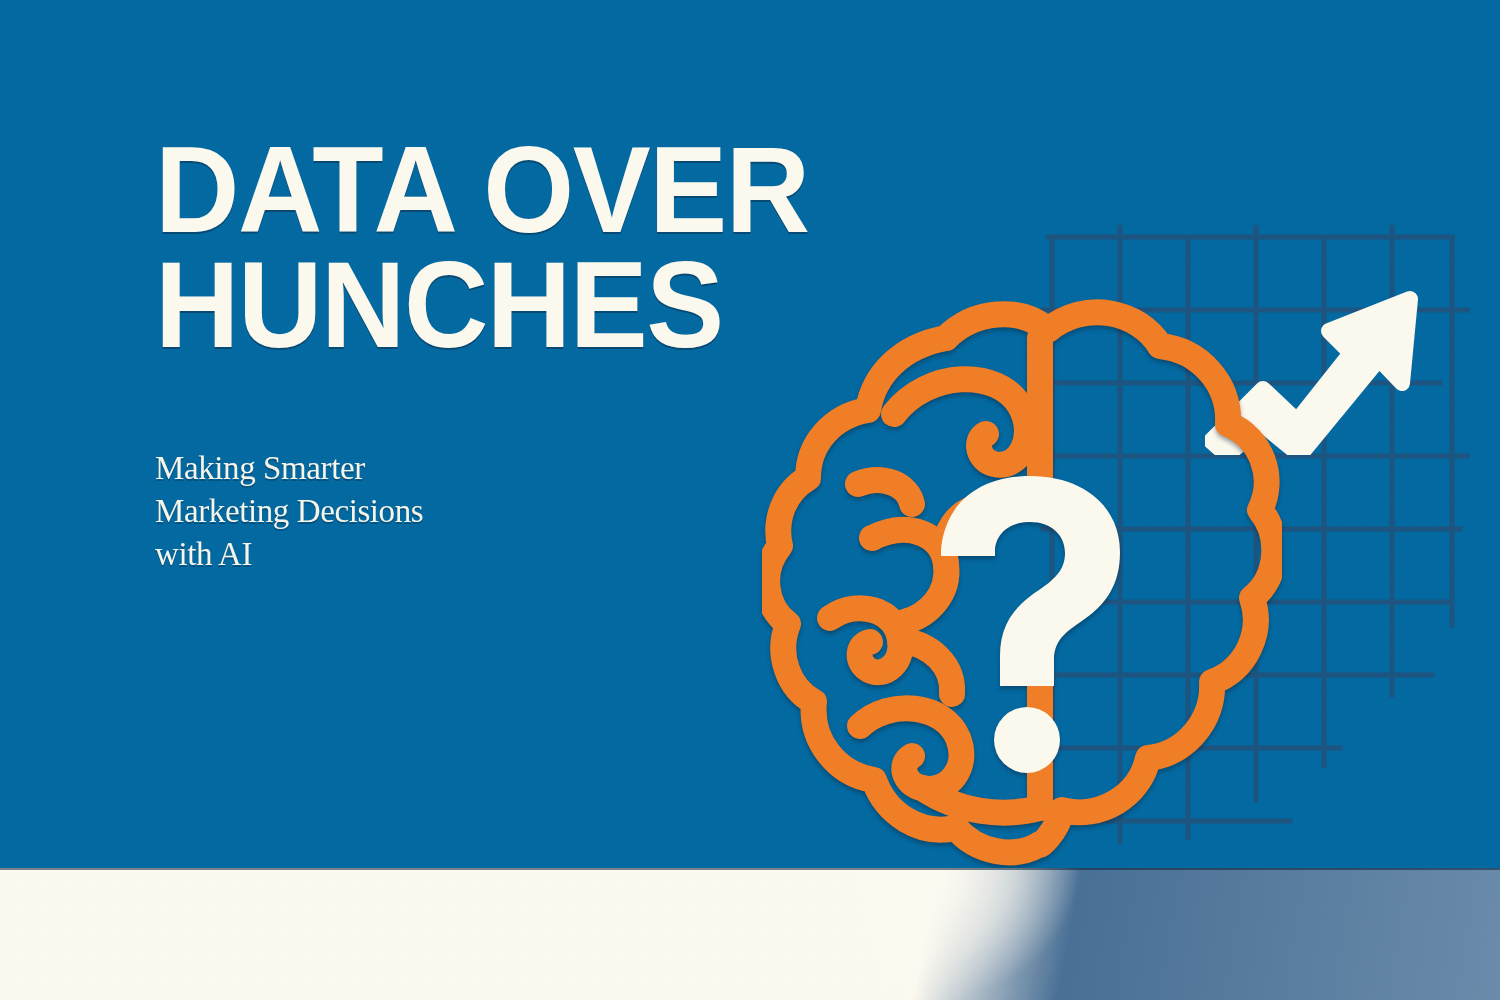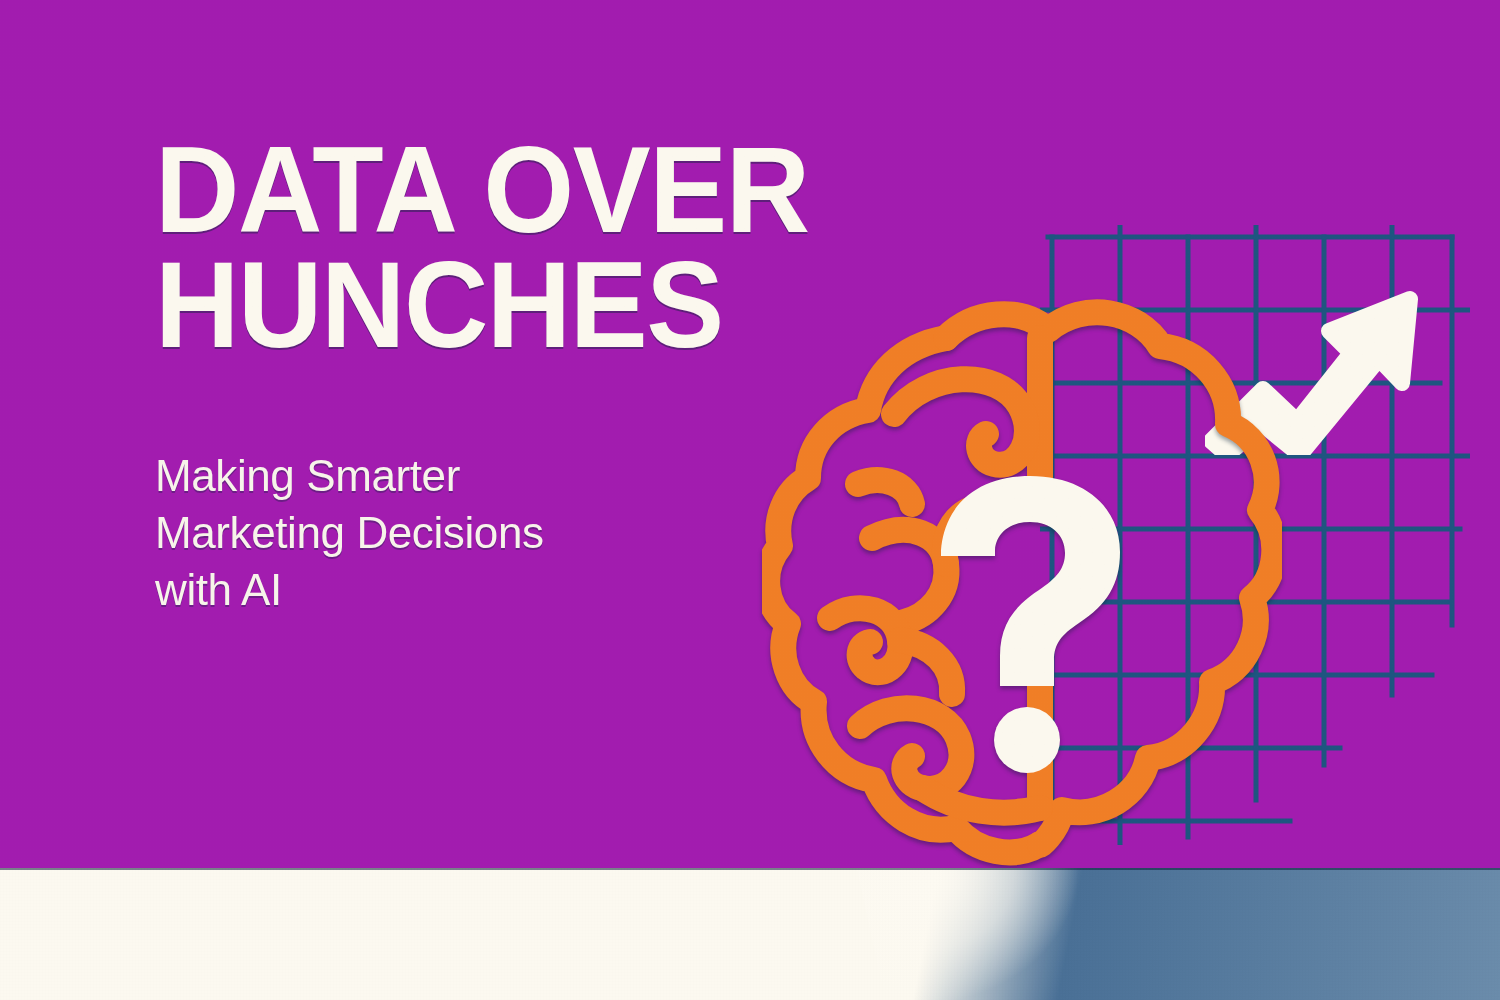--- a/index.html
+++ b/index.html
@@ -19,21 +19,21 @@
     background: #14456b;
   }
 
   
   .hero-panel {
     position: absolute;
     left: 0;
     top: 0;
     width: 1500px;
     height: 1000px;
-    background: #a21caf;
+    background: #0369a1;
     overflow: hidden;
   }
   .hero-noise {
     position: absolute;
     inset: 0;
     opacity: .35;
     background-image:
       repeating-linear-gradient(0deg, rgba(255,255,255,.012) 0 1px, rgba(0,0,0,0) 1px 3px),
       repeating-linear-gradient(90deg, rgba(255,255,255,.010) 0 1px, rgba(0,0,0,0) 1px 3px);
     pointer-events: none;
@@ -61,23 +61,23 @@
   }
   .subhead-block {
     position: absolute;
     left: 155px;
     top: 447px;
     width: 620px;
   }
   .subhead {
     margin: 0;
     color: #F7F4EA;
-    font-family: Liberation Sans, sans-serif;
+    font-family: Liberation Serif, serif;
     font-weight: 400;
-    font-size: 44px;
+    font-size: 33px;
     line-height: 1.30;
     letter-spacing: -0.4px;
     white-space: pre-line;
     text-shadow: 0 2px 0 rgba(10,35,58,.35);
   }
 
   
   .grid-layer {
     position: absolute;
     left: 1040px;

